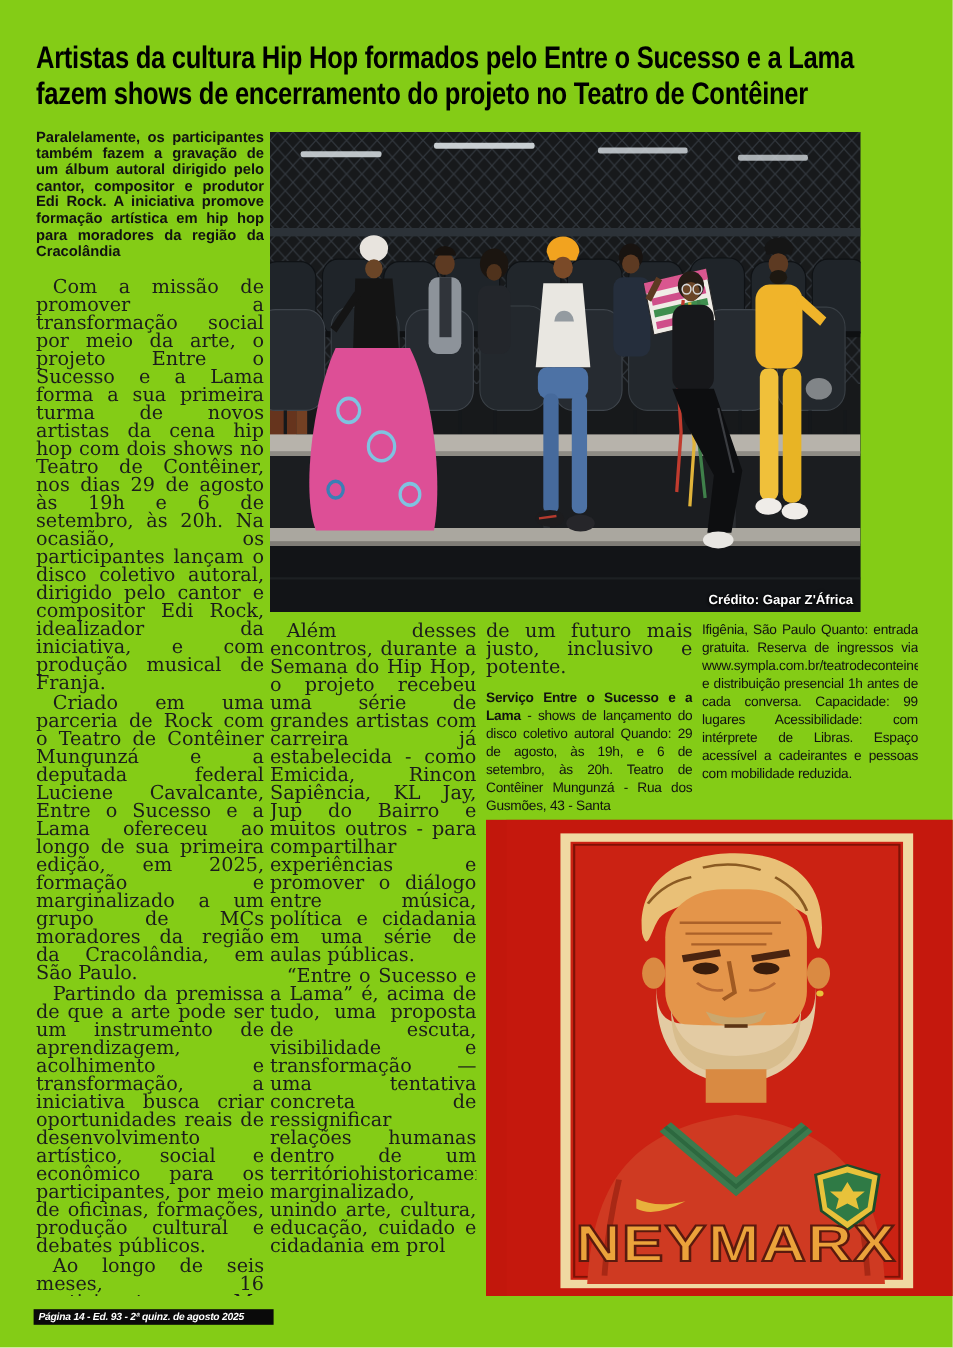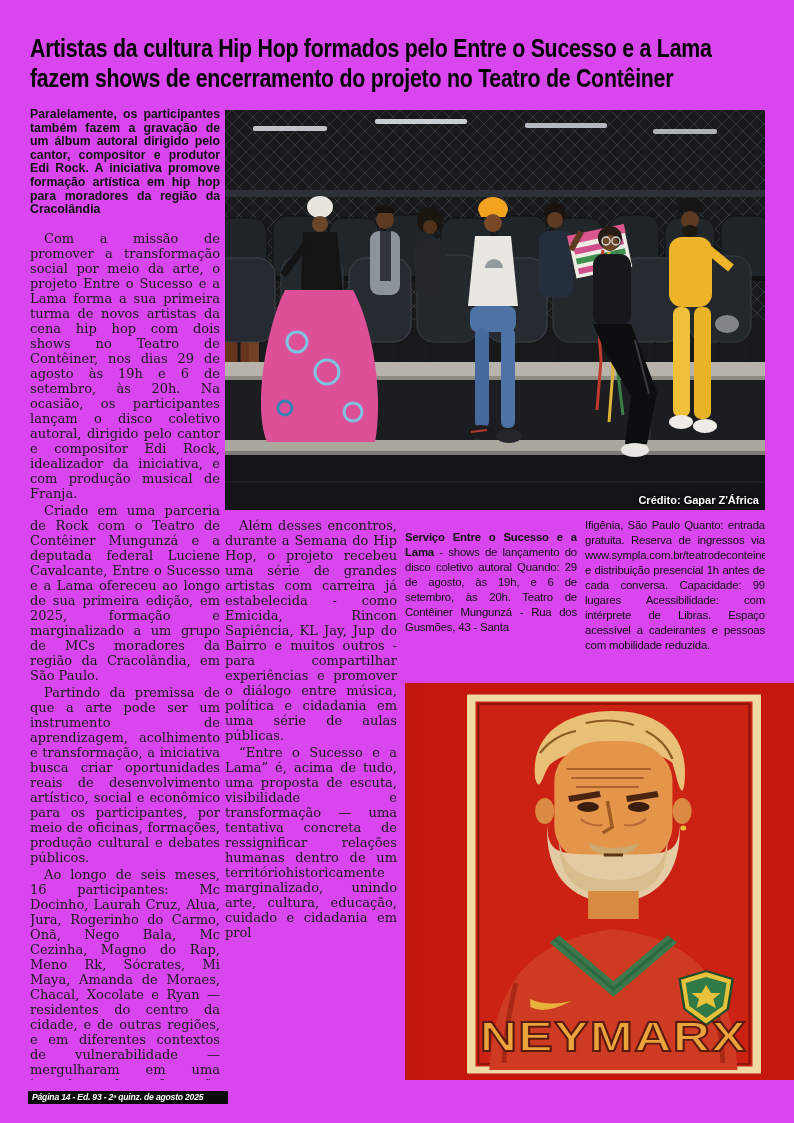--- a/index.html
+++ b/index.html
@@ -1,52 +1,52 @@
 <!DOCTYPE html>
 <html><head>
 <meta charset="utf-8">
 <style>
   html,body{margin:0;padding:0;background:#ffffff;}
   .page{
     position:relative;width:794px;height:1123px;margin:0 auto;
-    background:#d946ef;overflow:hidden;
+    background:#84cc16;overflow:hidden;
     font-family:"DejaVu Serif",serif;color:#1c1c1c;
   }
   
   .headline{
     position:absolute;left:30px;top:33px;width:900px;margin:0;
     font-family:"Liberation Sans",sans-serif;font-weight:bold;
     font-size:26px;line-height:30px;color:#000;
     transform:scaleX(0.82);transform-origin:0 0;letter-spacing:-0.3px;
   }
   .headline span{display:block;white-space:nowrap;}
   
   .col{position:absolute;overflow:hidden;}
-  .col p{margin:0;text-align:justify;font-size:13px;line-height:15px;}
+  .col p{margin:0;text-align:justify;font-size:16px;line-height:15px;}
   .col p.indent{text-indent:14px;}
   .col p + p.gap{margin-top:2px;}
   .col1{left:30px;top:108px;width:190px;height:972px;}
   .lead{
     font-family:Liberation Sans, sans-serif;font-weight:bold;
     font-size:12.3px !important;line-height:13.6px !important;
     text-align:justify;margin:0 0 14px 0 !important;color:#111;
   }
   .col2{left:225px;top:518px;width:172px;height:562px;}
   .col3{left:405px;top:518px;width:172px;height:160px;}
   .col4{left:585px;top:518px;width:180px;height:160px;}
   .sansblock{
     font-family:"Liberation Sans",sans-serif;
     font-size:11.4px !important;line-height:15px !important;
     letter-spacing:-0.2px;color:#111;
   }
   .service{margin-top:12px !important;}
   .service strong{font-weight:bold;}
   
   .photo{
-    position:absolute;left:225px;top:110px;width:540px;height:400px;
+    position:absolute;left:225px;top:110px;width:492px;height:400px;
     margin:0;background:#17191b;
   }
   .photo svg{display:block;width:100%;height:100%;}
   .credit{
     position:absolute;right:6px;bottom:4px;
     font-family:"Liberation Sans",sans-serif;font-weight:bold;
     font-size:11px;color:#fff;
     text-shadow:0 1px 2px #000,0 0 3px #000;
   }
   
@@ -238,20 +238,21 @@
     </svg>
     <span class="credit">Crédito: Gapar Z'África</span>
   </figure>
 
   <div class="col col2">
     <p class="indent gap">Além desses encontros, durante a Semana do Hip Hop, o projeto recebeu uma série de grandes artistas com carreira já estabelecida - como Emicida, Rincon Sapiência, KL Jay, Jup do Bairro e muitos outros - para compartilhar experiências e promover o diálogo entre música, política e cidadania em uma série de aulas públicas.</p>
     <p class="indent gap">“Entre o Sucesso e a Lama” é, acima de tudo, uma proposta de escuta, visibilidade e transformação — uma tentativa concreta de ressignificar relações humanas dentro de um territóriohistoricamente marginalizado, unindo arte, cultura, educação, cuidado e cidadania em prol</p>
   </div>
 
   <div class="col col3">
+    <p>de um futuro mais justo, inclusivo e potente.</p>
     <p class="sansblock service"><strong>Serviço Entre o Sucesso e a Lama</strong><span> - shows de lançamento do disco coletivo autoral Quando: 29 de agosto, às 19h, e 6 de setembro, às 20h. Teatro de Contêiner Mungunzá - Rua dos Gusmões, 43 - Santa</span></p>
   </div>
 
   <div class="col col4">
     <p class="sansblock">Ifigênia, São Paulo Quanto: entrada gratuita. Reserva de ingressos via www.sympla.com.br/teatrodeconteiner e distribuição presencial 1h antes de cada conversa. Capacidade: 99 lugares Acessibilidade: com intérprete de Libras. Espaço acessível a cadeirantes e pessoas com mobilidade reduzida.</p>
   </div>
 
   <figure class="poster">
     <svg viewBox="0 0 347 397" preserveAspectRatio="none">
       <rect x="0" y="0" width="347" height="397" fill="#c2170c"></rect>

